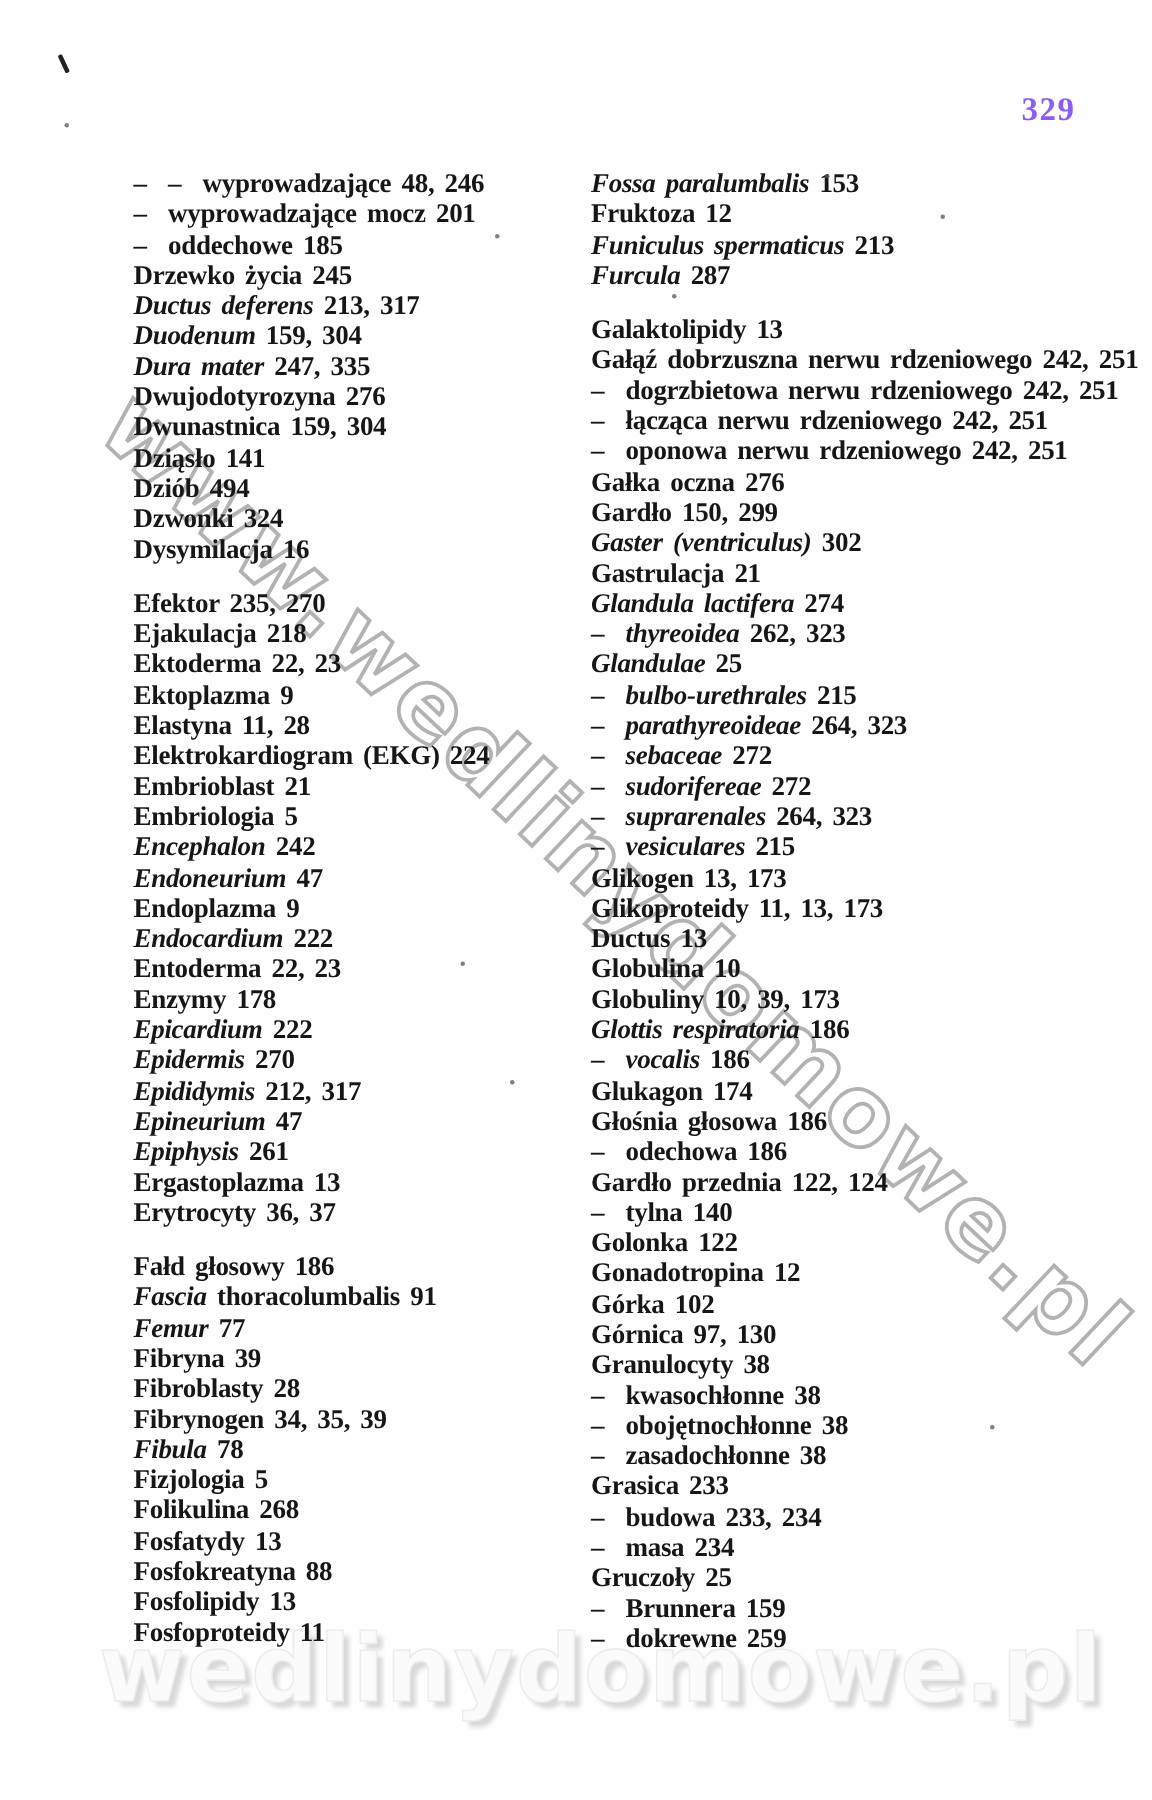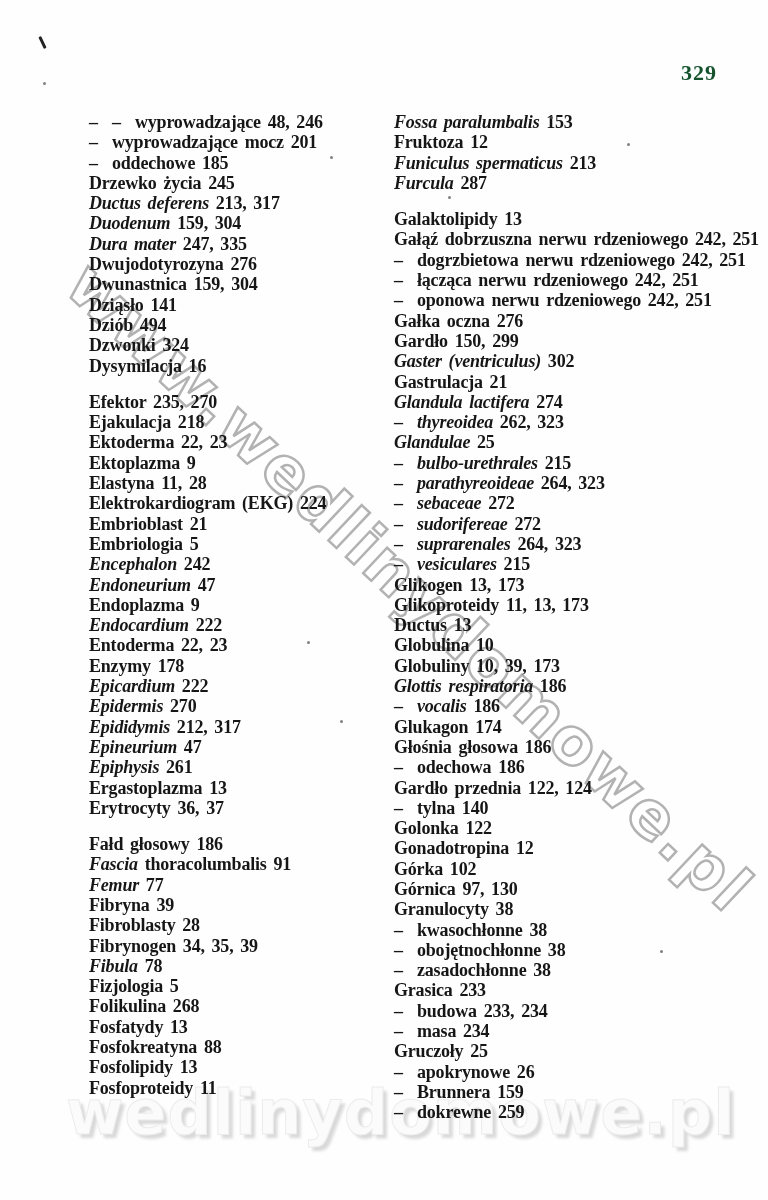--- a/index.html
+++ b/index.html
@@ -65,21 +65,21 @@
     display:inline-block;
     width:23px;
     font-style:normal;
   }
   .it{font-style:italic;}
   .pagenum{
     position:absolute;
     top:60px;left:681px;
     font-size:22px;
     font-weight:bold;
-    color:#14532d;
+    color:#8b5cf6;
     letter-spacing:1px;
     z-index:2;
   }
   
   .tick{
     position:absolute;
     left:41px;top:36px;
     width:3px;height:13px;
     background:#222;
     transform:rotate(-25deg);
@@ -196,21 +196,20 @@
       <div class="line"><span>Górka</span> <span class="pg">102</span></div>
       <div class="line"><span>Górnica</span> <span class="pg">97, 130</span></div>
       <div class="line"><span>Granulocyty</span> <span class="pg">38</span></div>
       <div class="line"><span class="dash">–</span><span>kwasochłonne</span> <span class="pg">38</span></div>
       <div class="line"><span class="dash">–</span><span>obojętnochłonne</span> <span class="pg">38</span></div>
       <div class="line"><span class="dash">–</span><span>zasadochłonne</span> <span class="pg">38</span></div>
       <div class="line"><span>Grasica</span> <span class="pg">233</span></div>
       <div class="line"><span class="dash">–</span><span>budowa</span> <span class="pg">233, 234</span></div>
       <div class="line"><span class="dash">–</span><span>masa</span> <span class="pg">234</span></div>
       <div class="line"><span>Gruczoły</span> <span class="pg">25</span></div>
-      <div class="line"><span class="dash">–</span><span>apokrynowe</span> <span class="pg">26</span></div>
       <div class="line"><span class="dash">–</span><span>Brunnera</span> <span class="pg">159</span></div>
       <div class="line"><span class="dash">–</span><span>dokrewne</span> <span class="pg">259</span></div>
     </div>
 
   <div class="tick"></div>
   <div class="speck" style="left:550px;top:116px;"></div>
   <div class="speck" style="left:627px;top:143px;"></div>
   <div class="speck" style="left:330px;top:156px;"></div>
   <div class="speck" style="left:307px;top:641px;"></div>
   <div class="speck" style="left:340px;top:720px;"></div>

